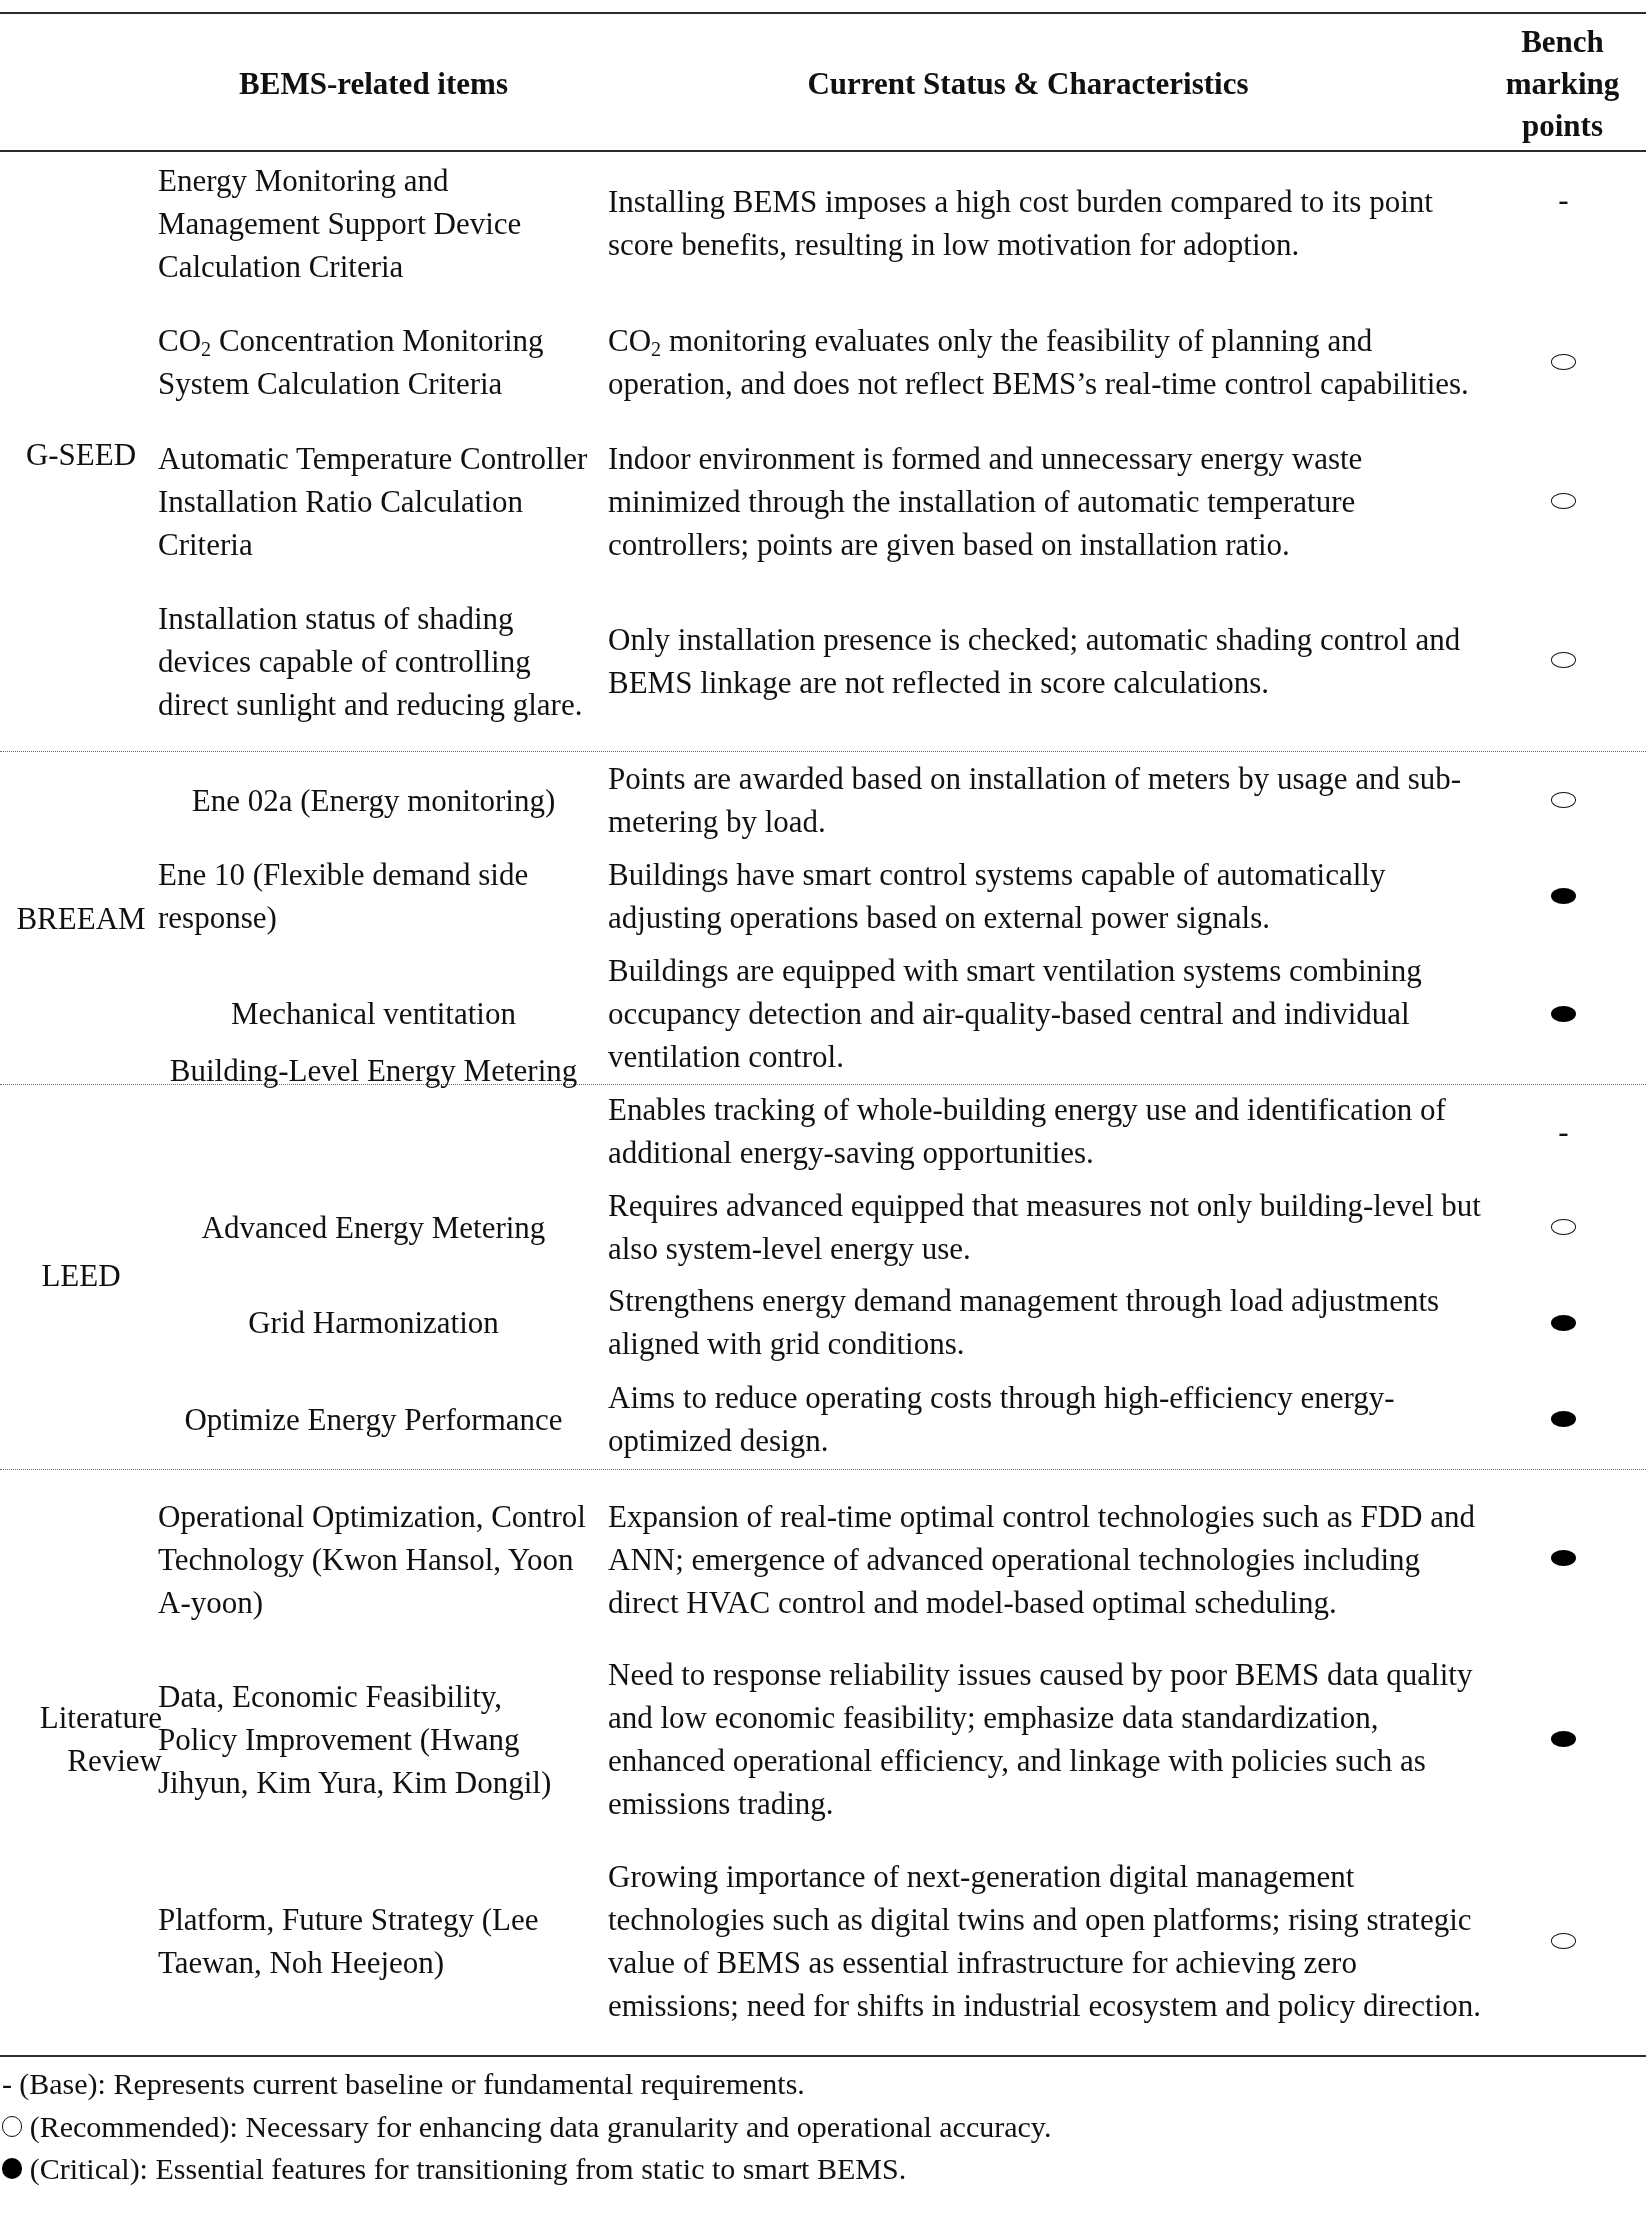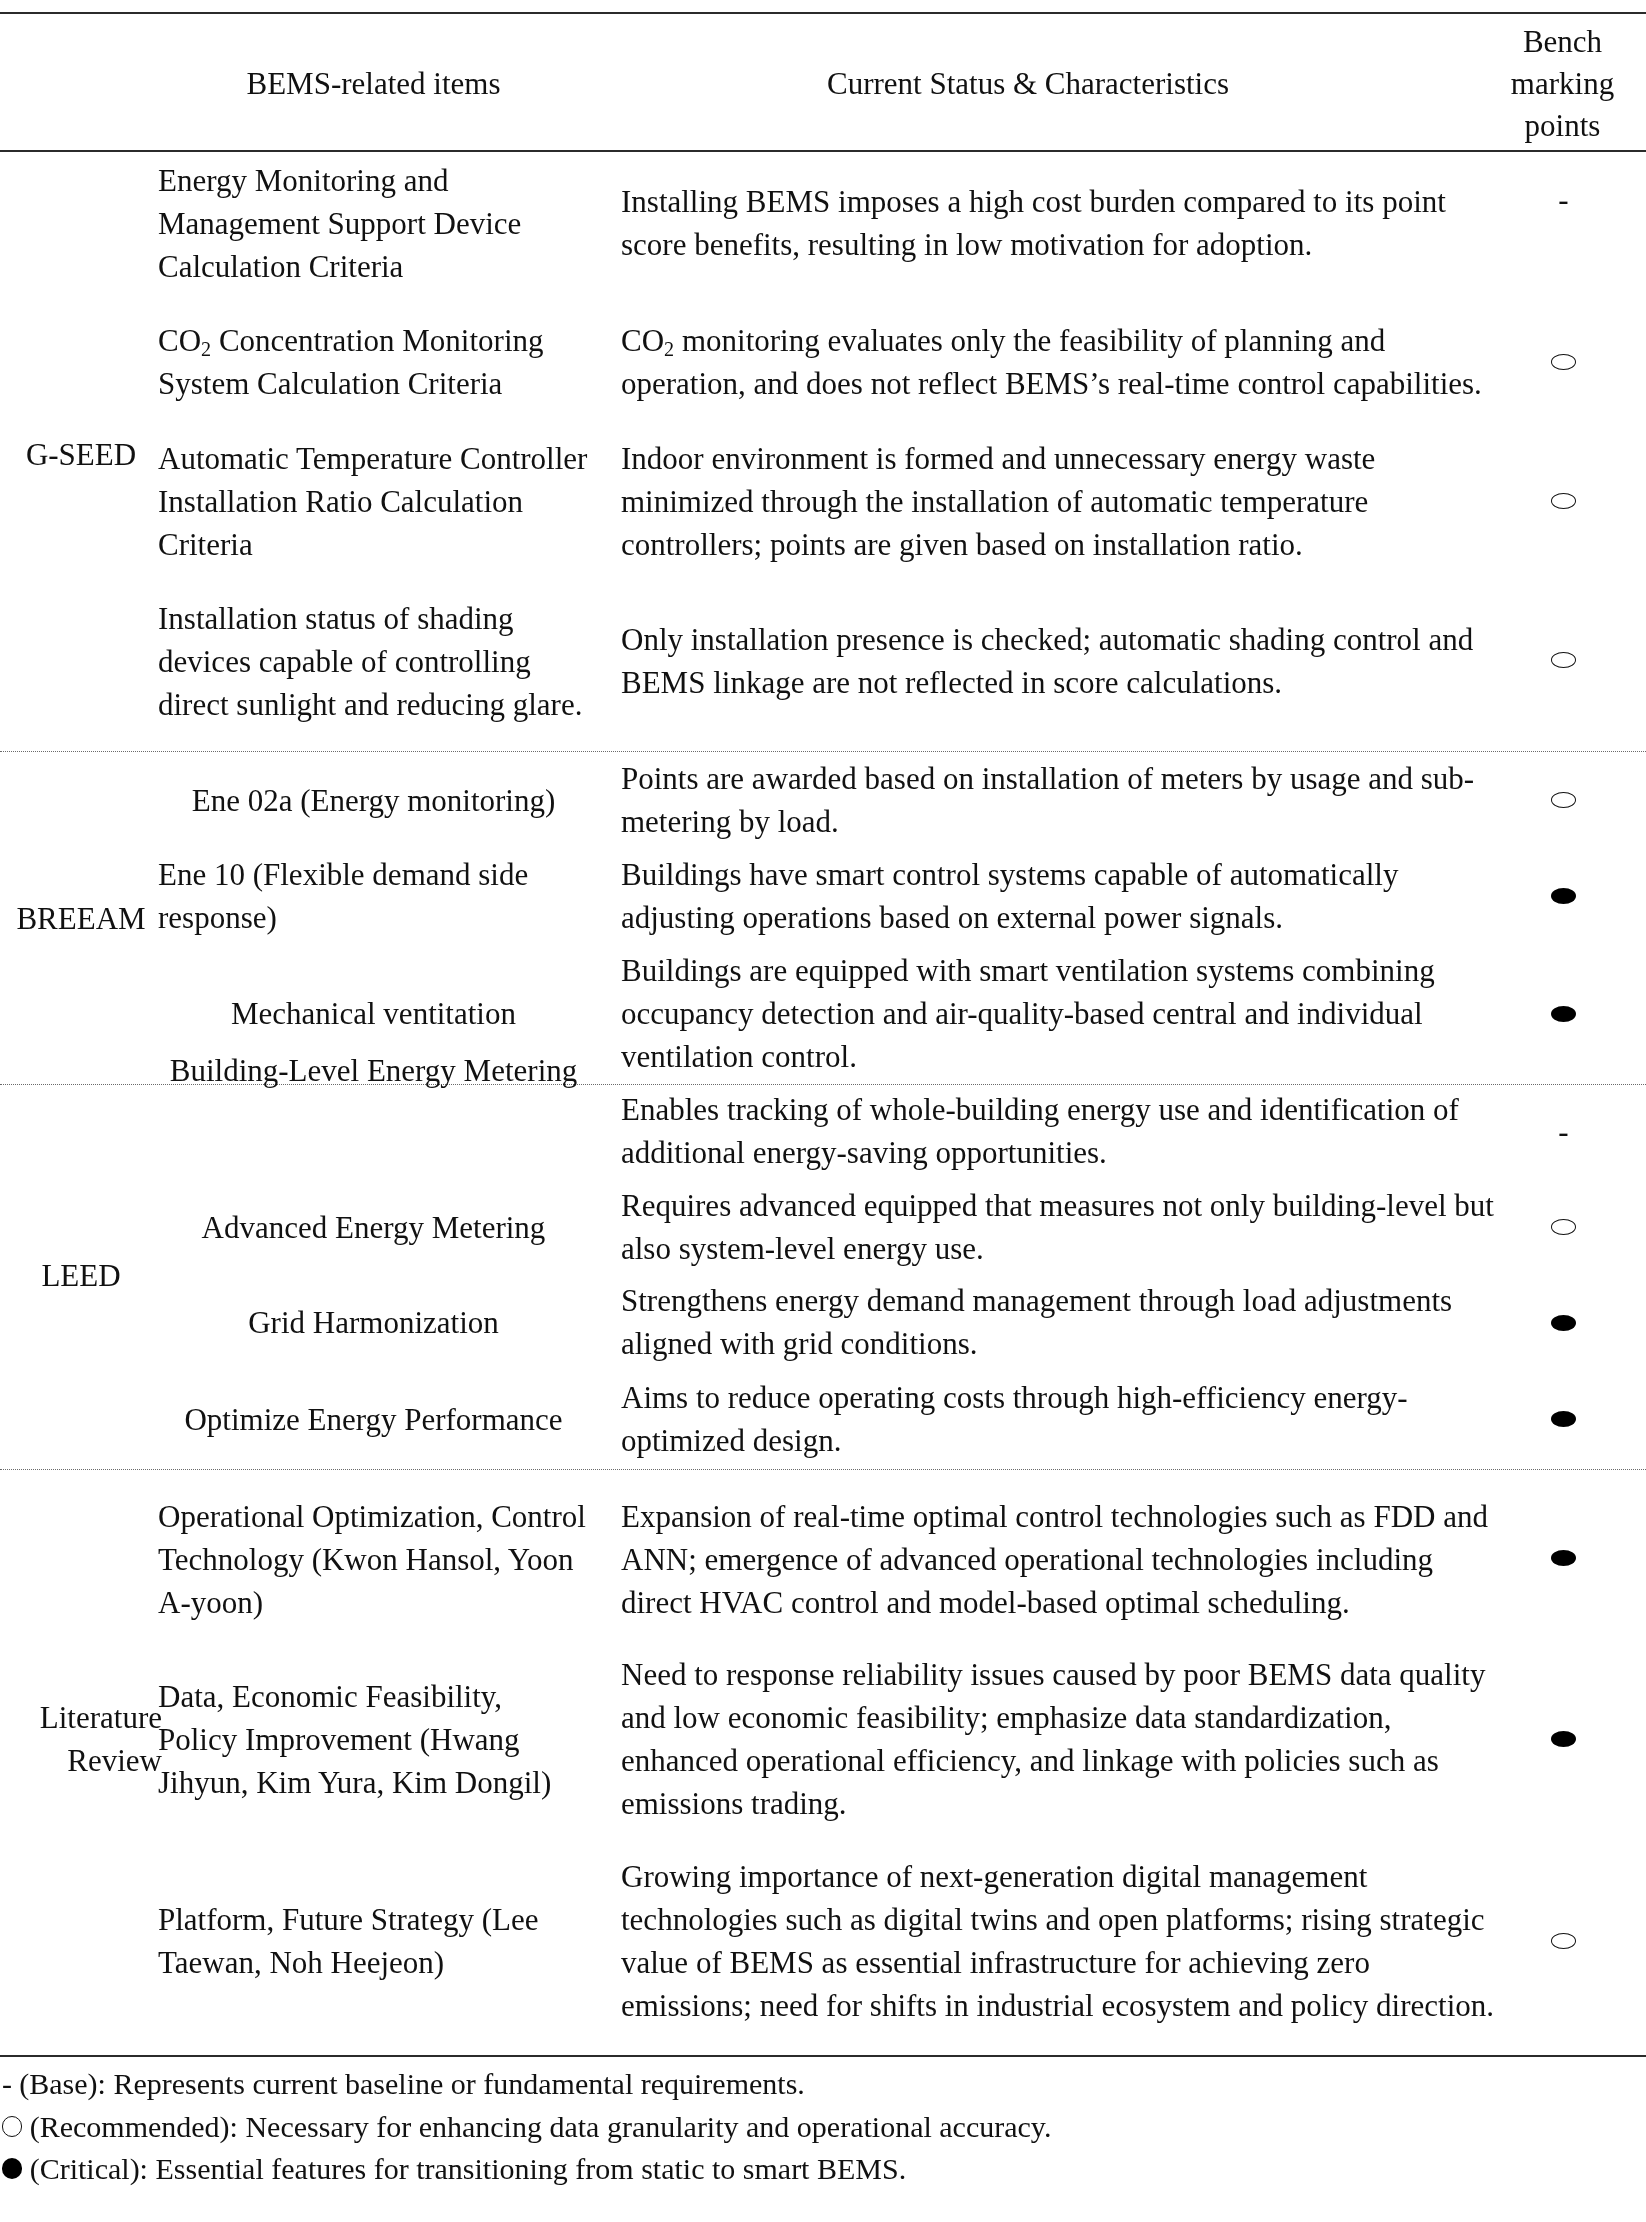--- a/index.html
+++ b/index.html
@@ -3,25 +3,25 @@
 <meta charset="utf-8">
 <style>
   html, body { margin: 0; padding: 0; background: #ffffff; }
   body {
     width: 1646px; height: 2222px; position: relative; overflow: hidden;
     font-family: "Liberation Serif", "DejaVu Serif", serif;
     color: #111111;
   }
   .rule-thick { position: absolute; left: 0; width: 1646px; height: 0; border-top: 2.3px solid #2b2b2b; }
   .rule-dot { position: absolute; left: 0; width: 1646px; height: 0; border-top: 1.9px dotted #6a6a6a; }
-  .hdr { position: absolute; top: 16.7px; height: 134px; display: flex; align-items: center; justify-content: center; text-align: center; font-size: 31px; line-height: 43px; }
+  .hdr { position: absolute; top: 16.7px; height: 134px; display: flex; align-items: center; justify-content: center; text-align: center; font-size: 31px; line-height: 43px; font-weight: bold; }
   .cell { position: absolute; display: flex; align-items: center; font-size: 31px; line-height: 43px; }
   .grp { justify-content: center; text-align: right; left: 0; width: 162px; }
   .item { justify-content: center; text-align: left; left: 158px; width: 431px; }
-  .desc { left: 621px; width: 881px; text-align: left; }
+  .desc { left: 608px; width: 881px; text-align: left; }
   .mark { left: 1503px; width: 121px; justify-content: center; }
   .sym-open { width: 25px; height: 16px; border: 1.9px solid #111; border-radius: 50%; box-sizing: border-box; }
   .sym-fill { width: 25px; height: 16px; background: #000; border-radius: 50%; }
   .sym-dash { font-size: 31px; line-height: 31px; }
   sub { font-size: 0.65em; vertical-align: -0.25em; line-height: 0; }
   .foot { position: absolute; left: 1.9px; font-size: 30px; line-height: 43px; display: flex; align-items: center; }
   .foot .k { margin-right: 7.4px; display: inline-flex; align-items: center; }
   .foot .sym-open, .foot .sym-fill { width: 20.4px; height: 20.4px; }
 </style>
 </head>

